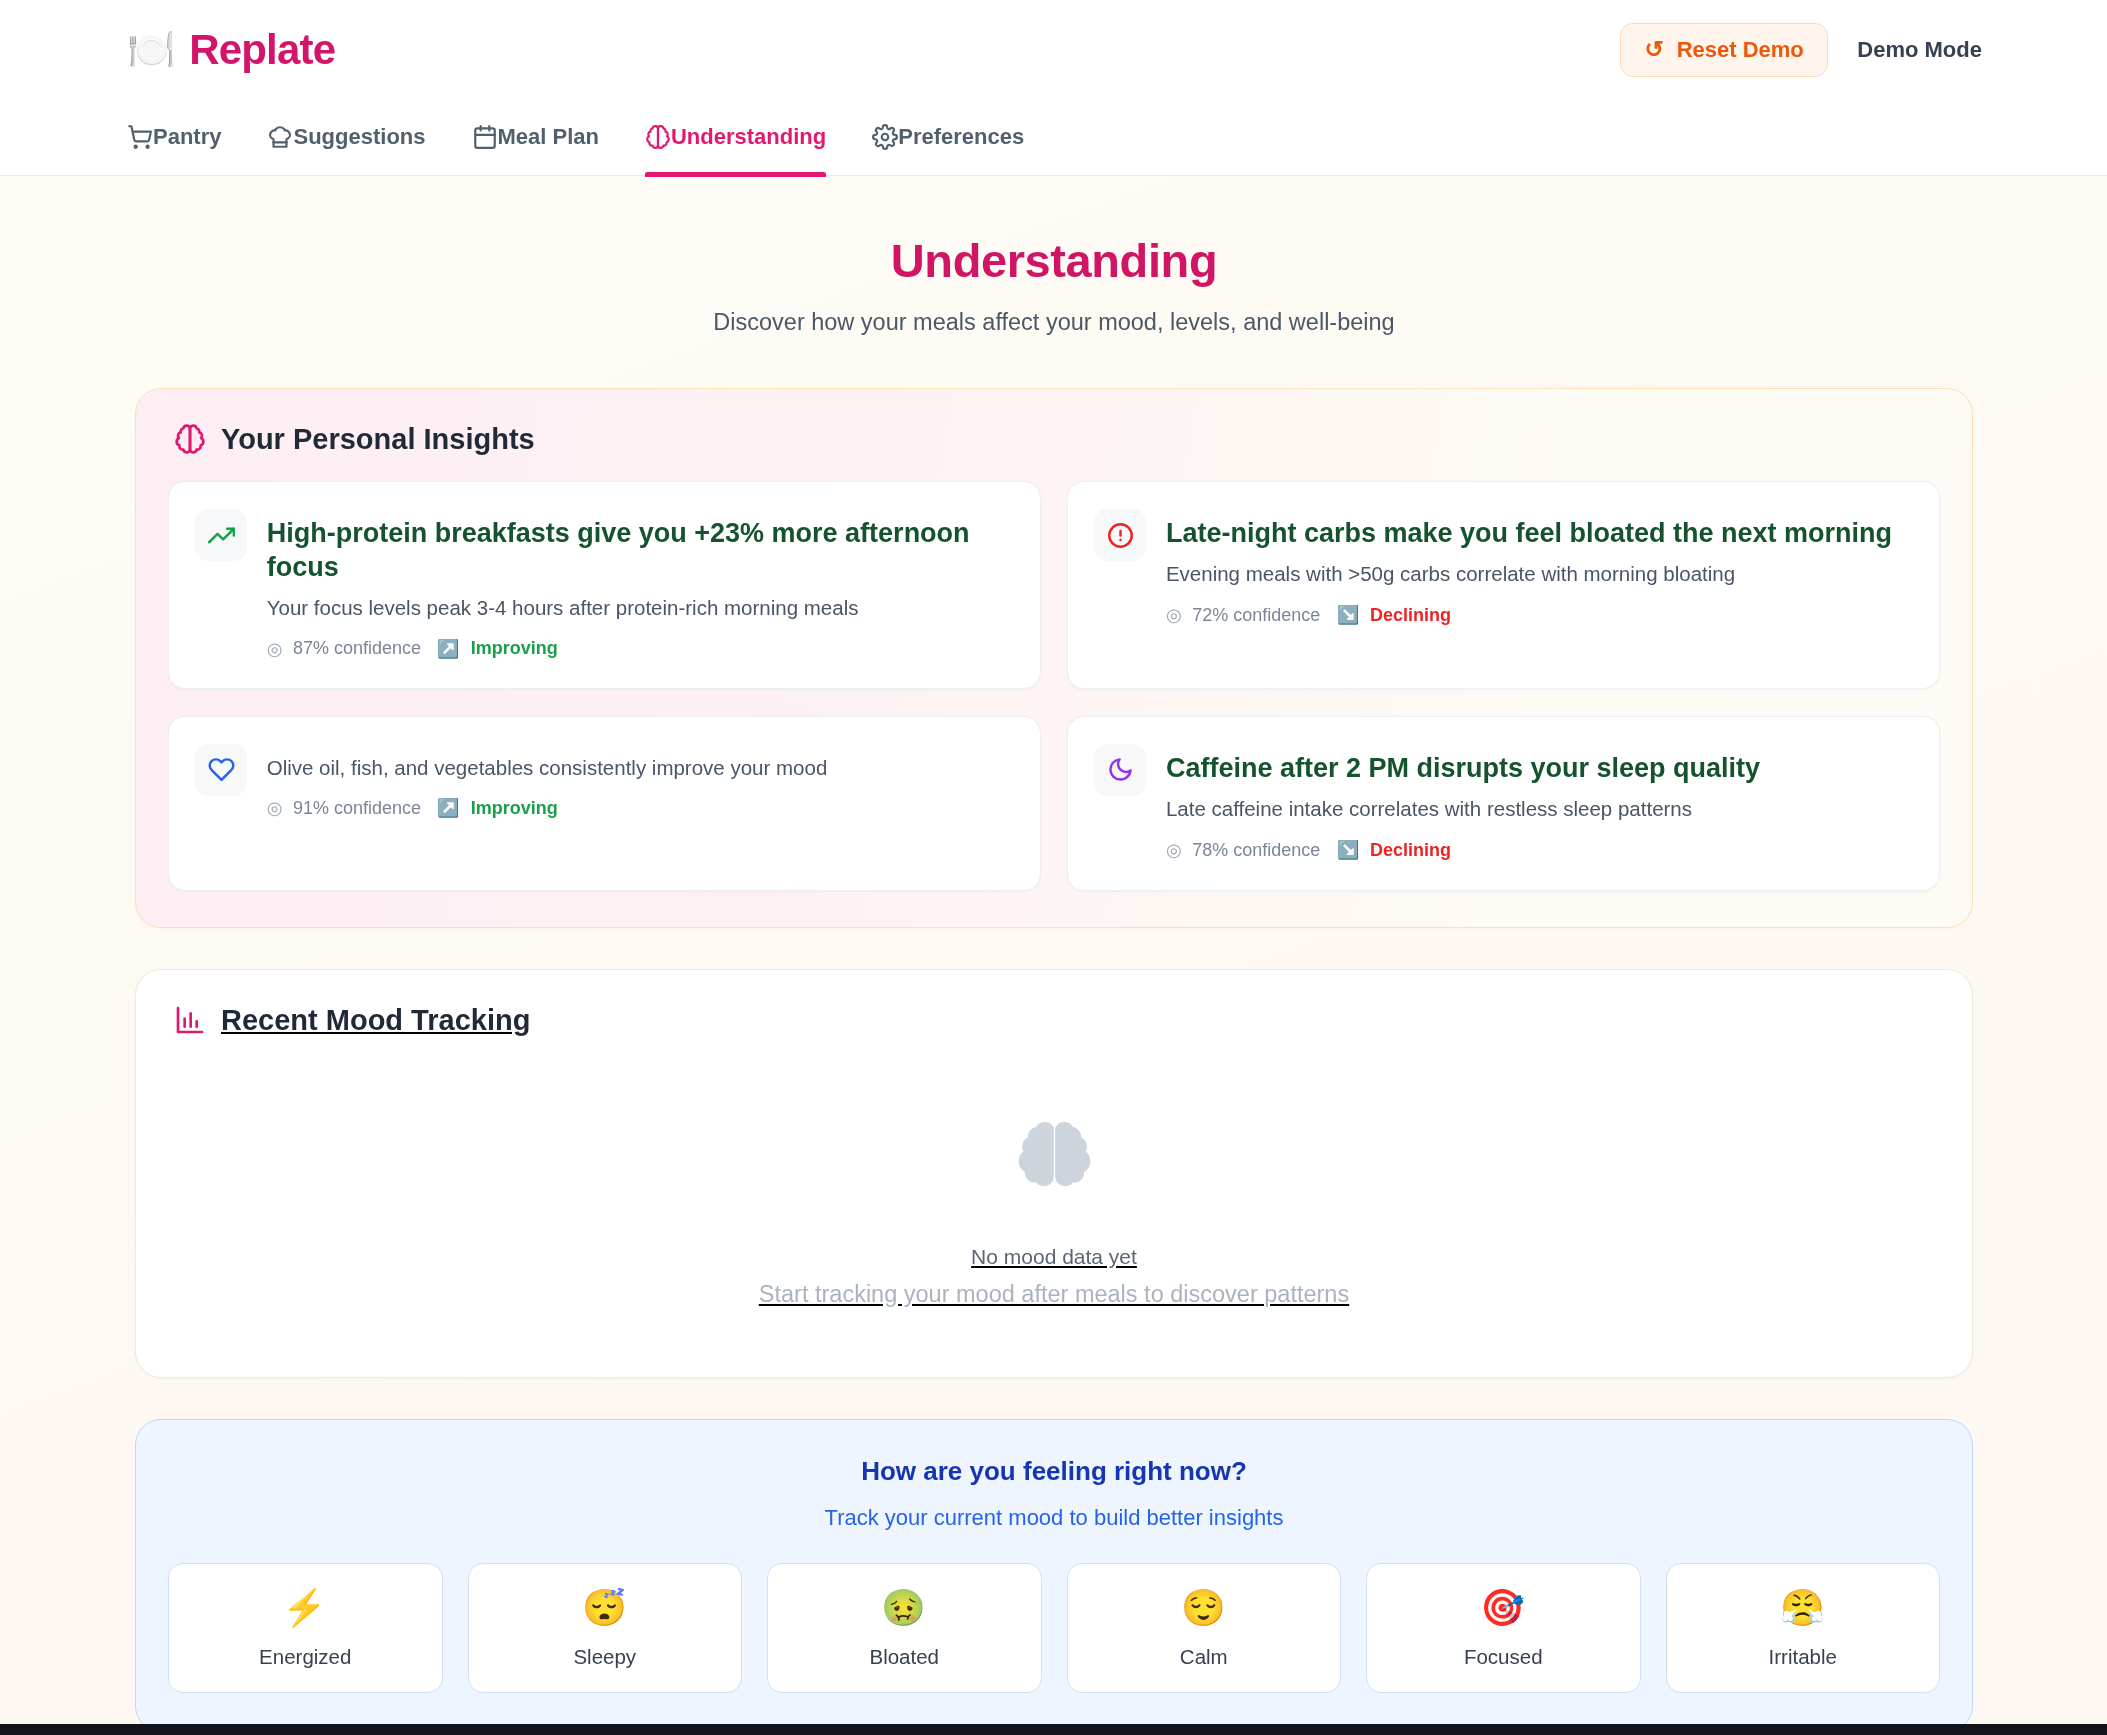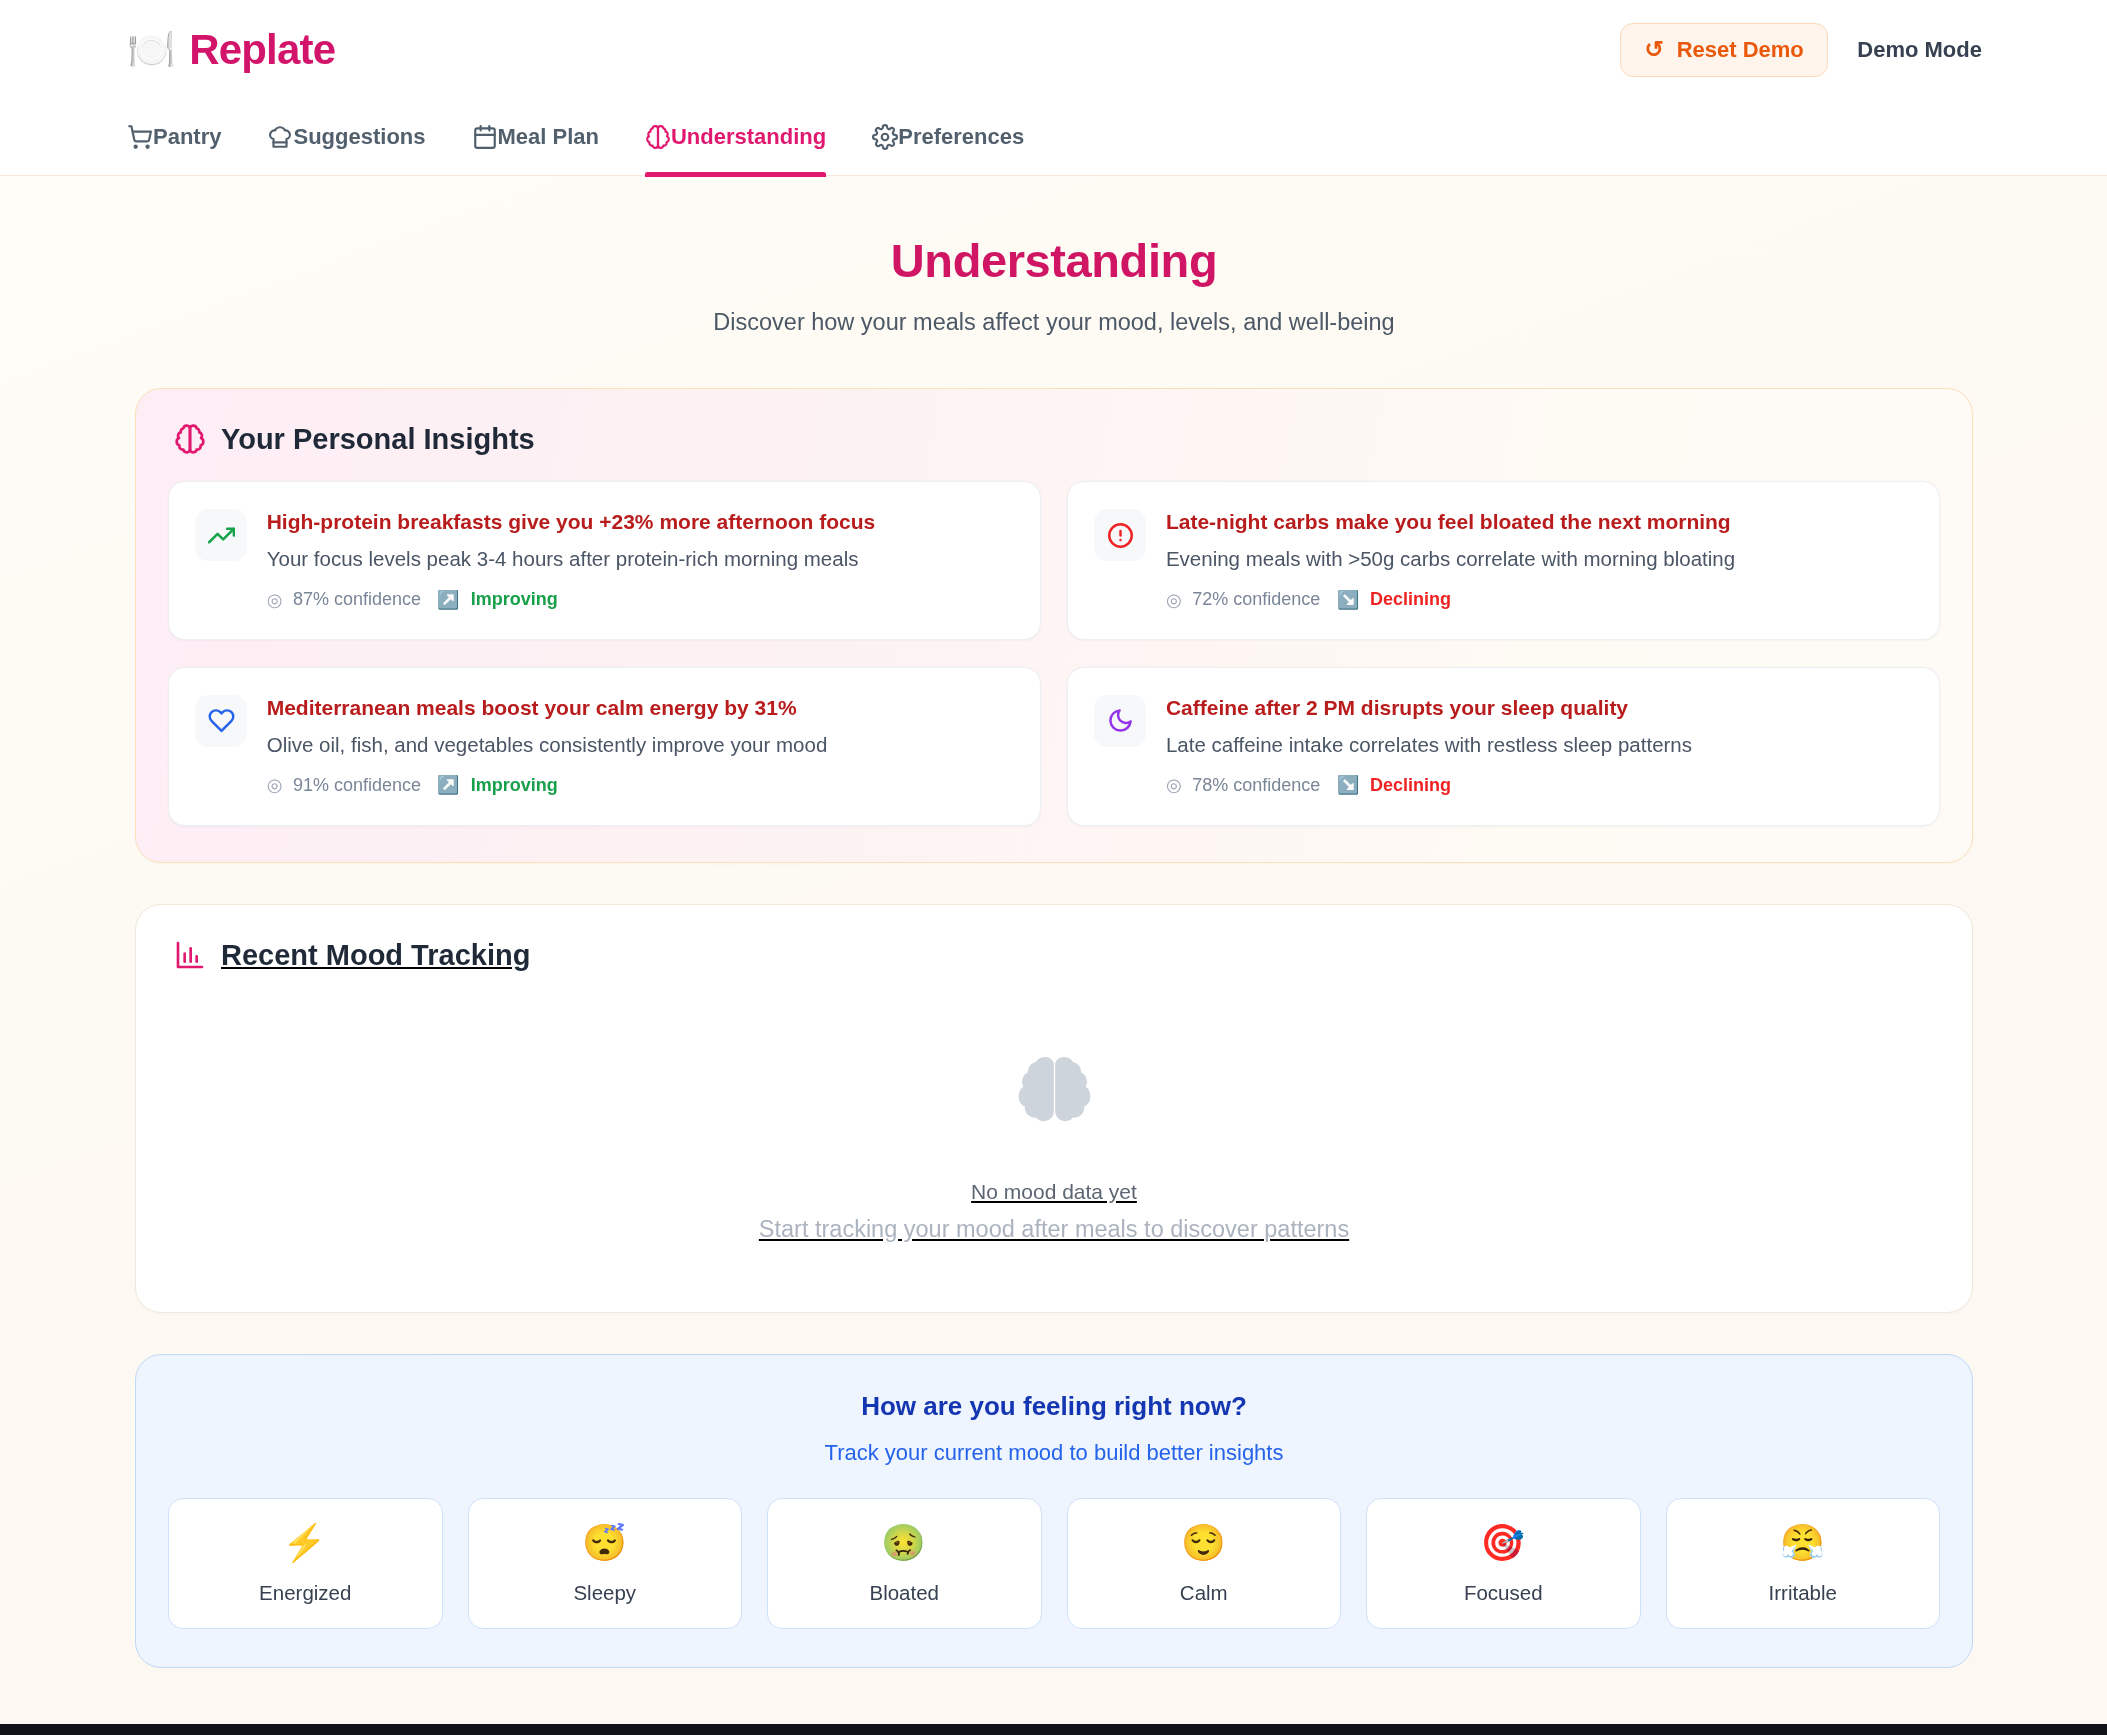--- a/index.html
+++ b/index.html
@@ -146,24 +146,25 @@
     width: 52px; height: 52px;
     border-radius: 13.6px;
     background: #f7f8fa;
     display: flex;
     align-items: center;
     justify-content: center;
   }
   .insight-badge svg { width: 27px; height: 27px; display: block; }
   .insight-body { flex: 1 1 auto; min-width: 0; }
   .insight-title {
-    font-size: 21px;
-    font-weight: bold;
-    color: #b91c1c;
+    font-size: 27px;
+    font-weight: bold;
+    color: #14532d;
     line-height: 1.25;
+    margin-top: 8px;
   }
   .insight-desc {
     margin-top: 10.6px;
     font-size: 20.5px;
     color: #4a5565;
     line-height: 1.3;
   }
   .insight-meta {
     margin-top: 16.7px;
     display: flex;
@@ -386,21 +387,20 @@
           </div>
         </div>
 
         <div class="insight-card">
           <span class="insight-badge">
             <svg viewBox="0 0 24 24" fill="none" stroke="#2563eb" stroke-width="2.2" stroke-linecap="round" stroke-linejoin="round">
               <path d="M20.84 4.61a5.5 5.5 0 0 0-7.78 0L12 5.67l-1.06-1.06a5.5 5.5 0 0 0-7.78 7.78l1.06 1.06L12 21.23l7.78-7.78 1.06-1.06a5.5 5.5 0 0 0 0-7.78Z"></path>
             </svg>
           </span>
           <div class="insight-body">
-            <div class="insight-title">Mediterranean meals boost your calm energy by 31%</div>
             <div class="insight-desc">Olive oil, fish, and vegetables consistently improve your mood</div>
             <div class="insight-meta">
               <span class="conf-icon">◎</span>
               <span class="conf-text">91% confidence</span>
               <span class="trend-emoji">↗️</span>
               <span class="trend-improving">Improving</span>
             </div>
           </div>
         </div>
 

